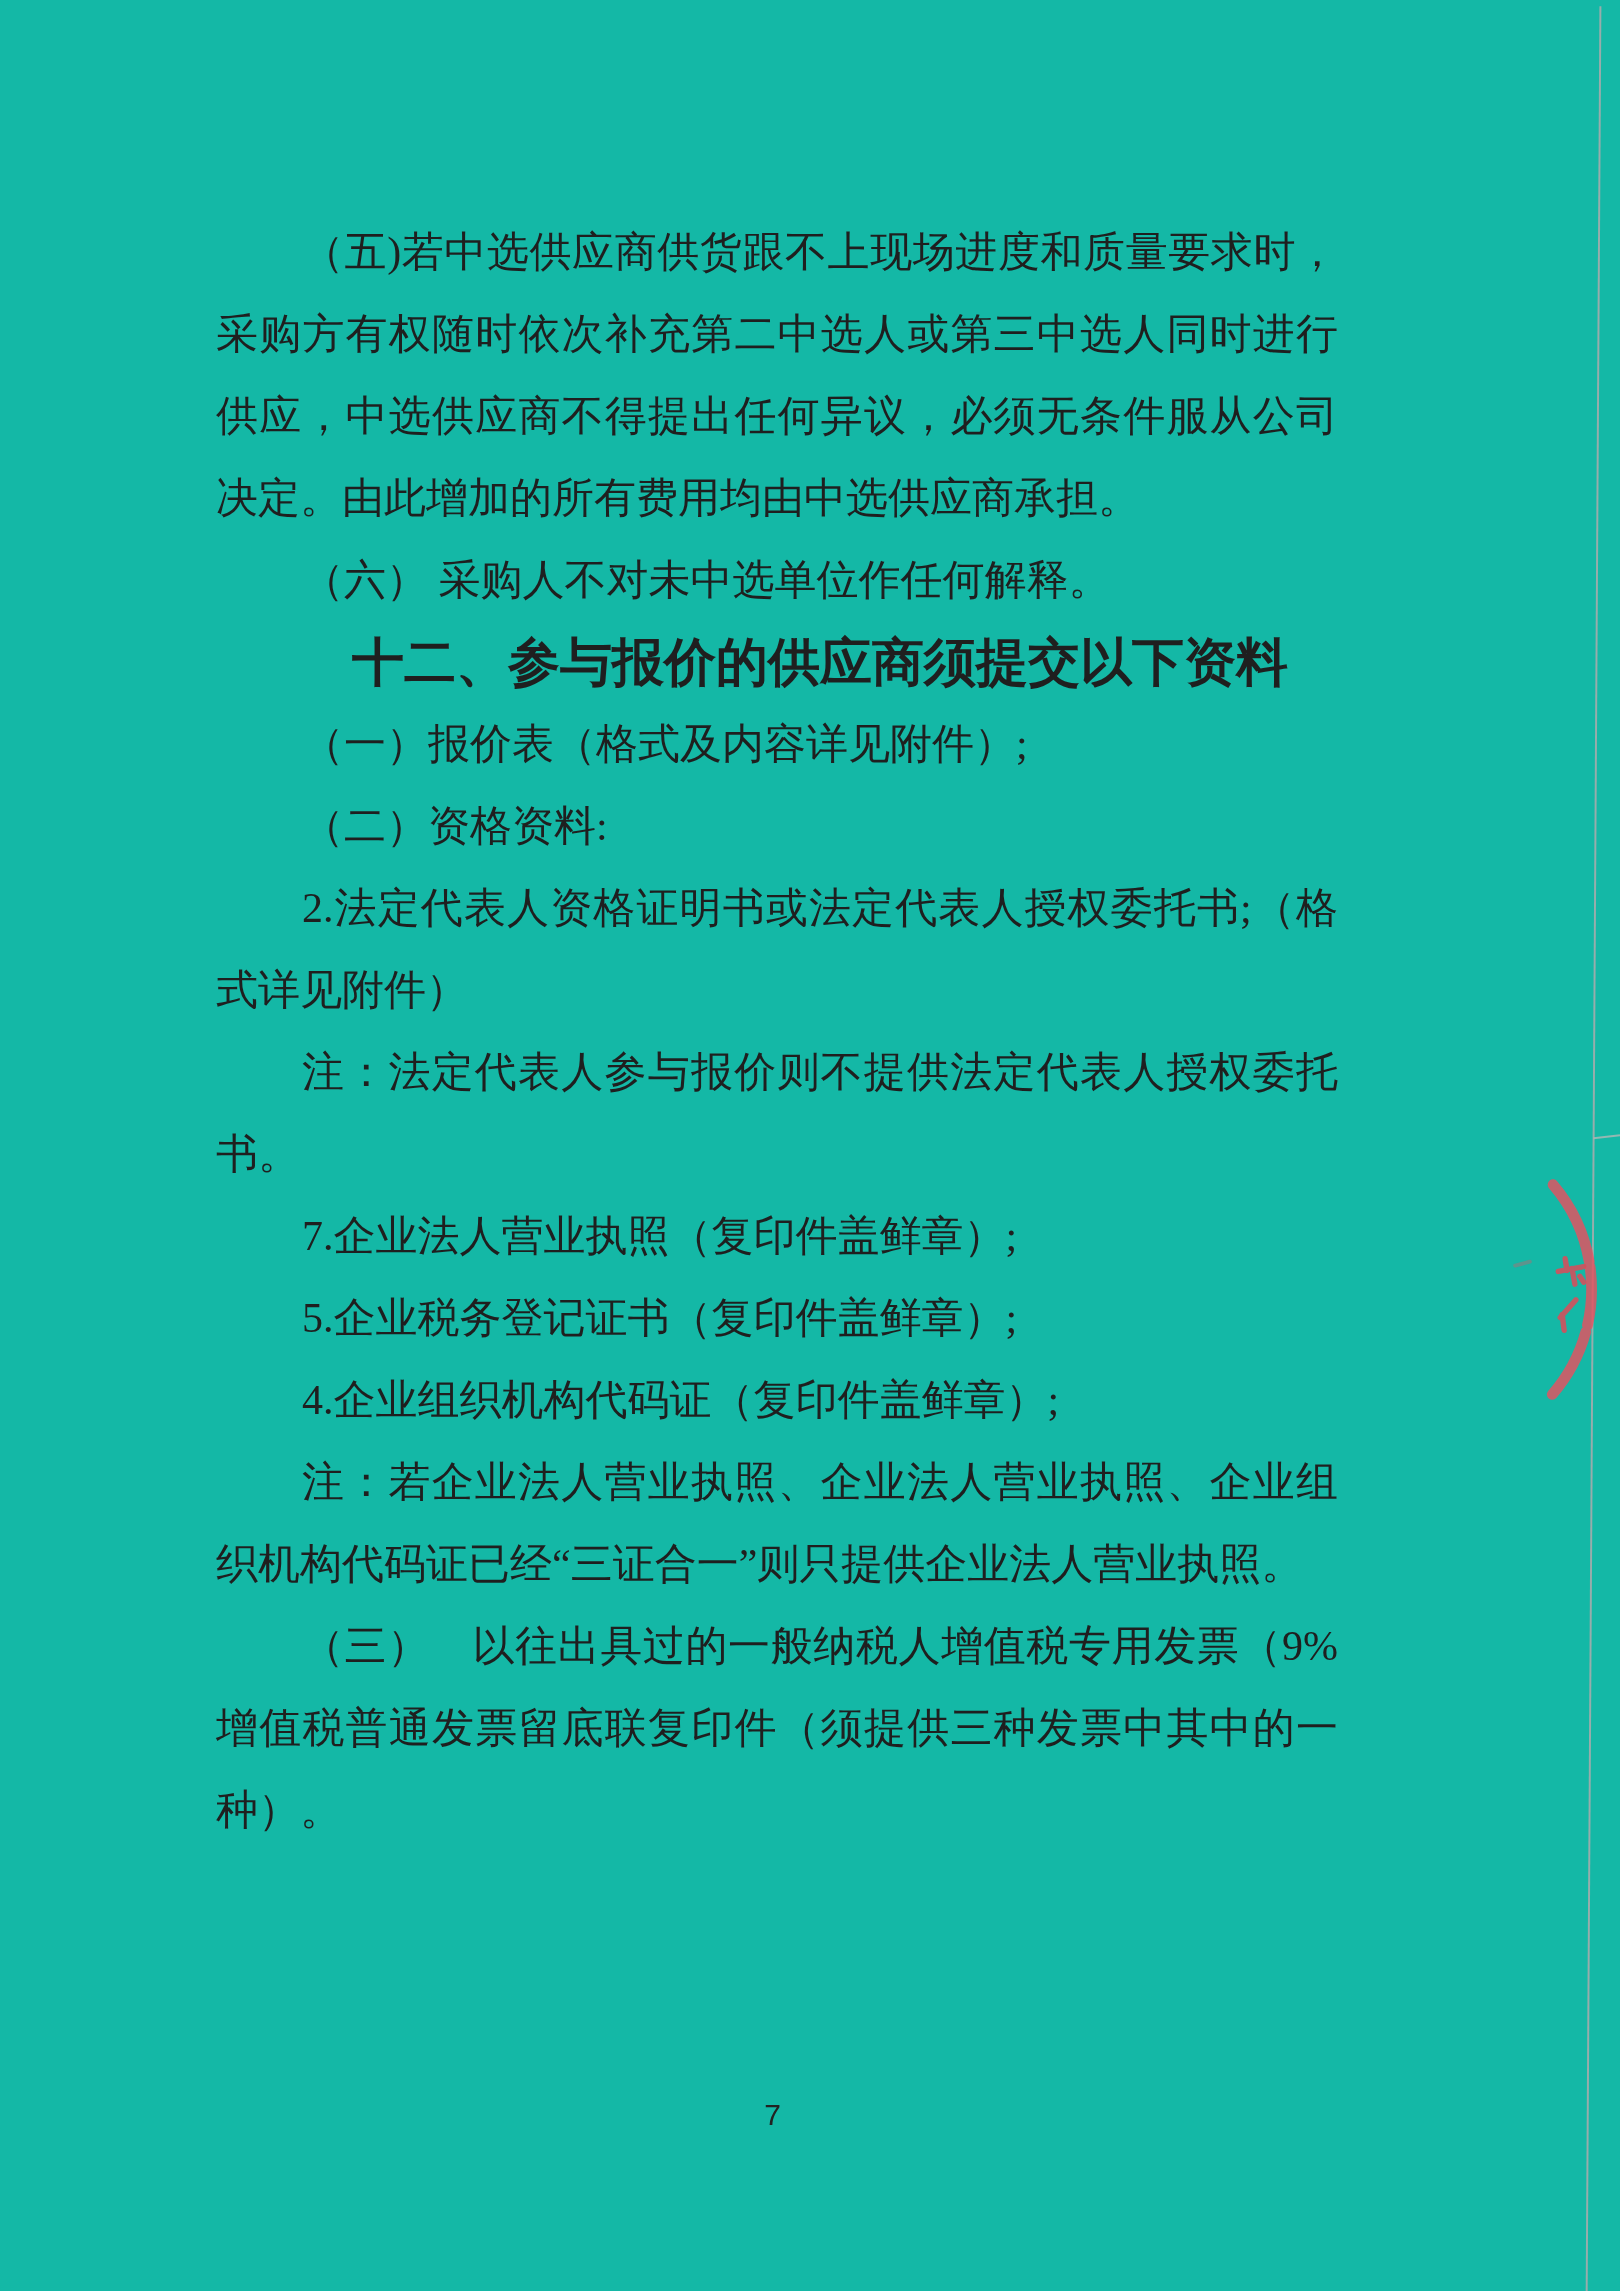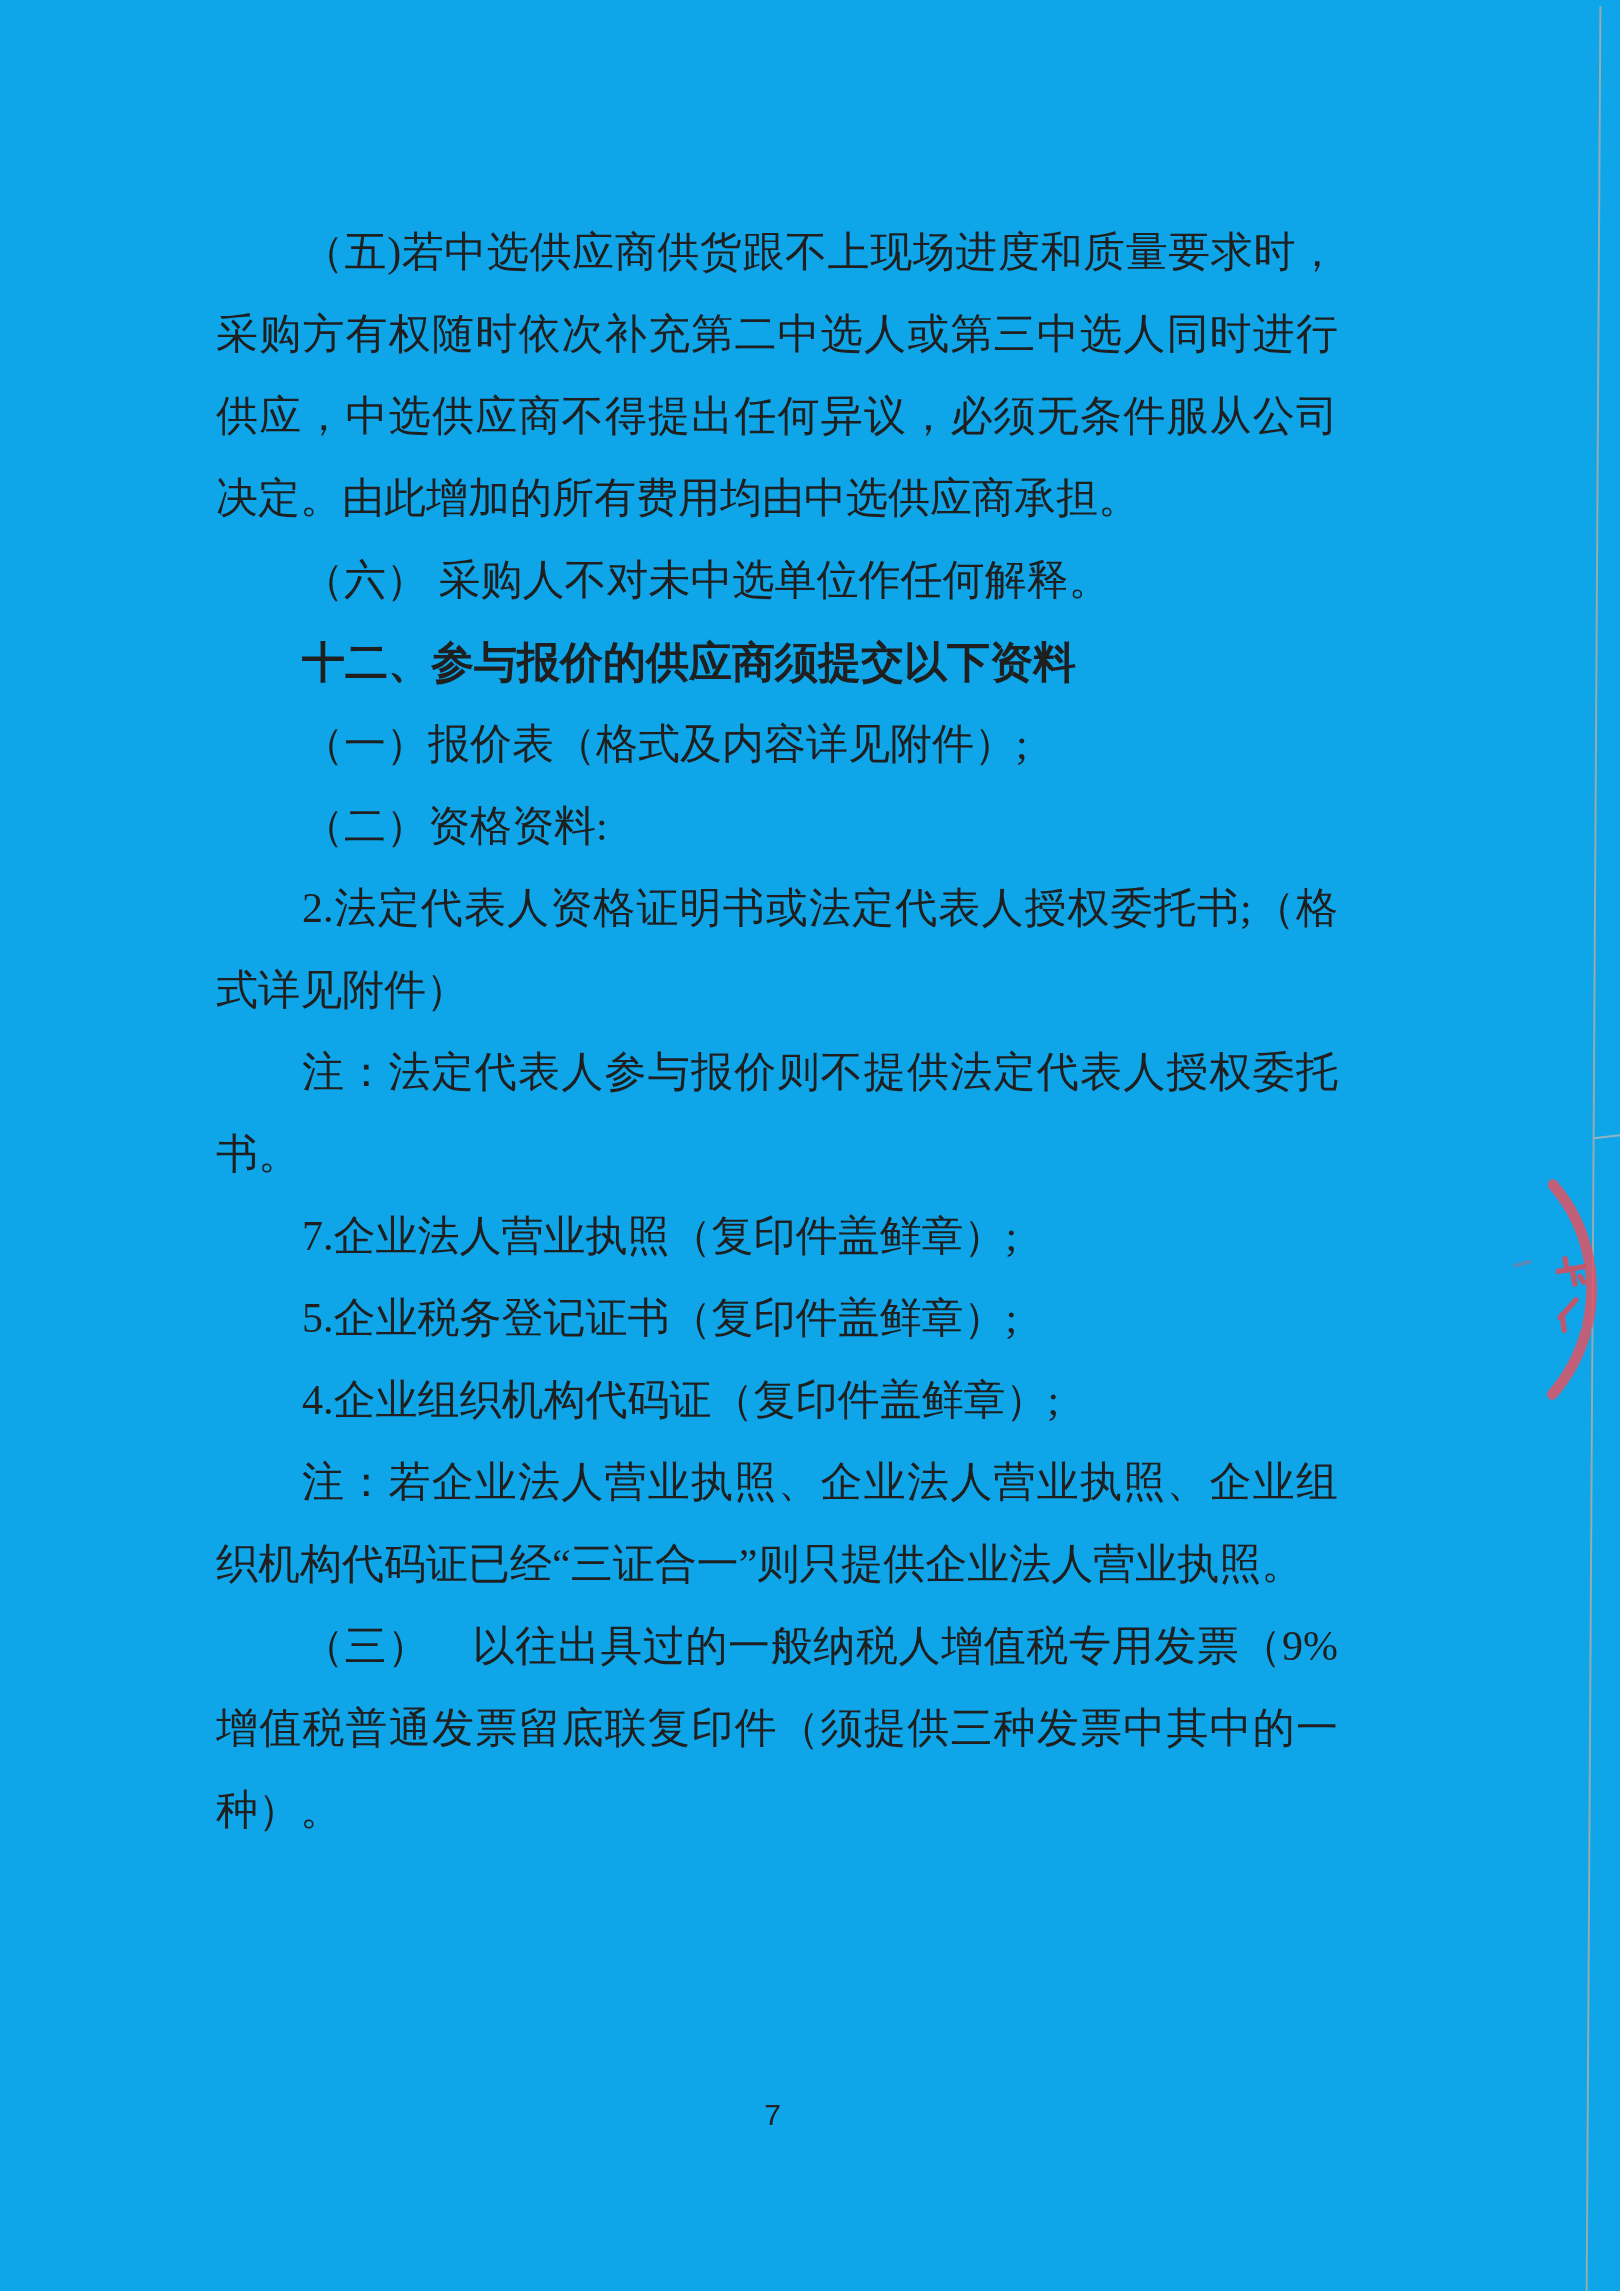--- a/index.html
+++ b/index.html
@@ -12,21 +12,21 @@
     height: 2292px;
     position: relative;
     overflow: hidden;
     font-family: "Liberation Serif", "DejaVu Serif", serif;
   }
   .page {
     position: absolute;
     left: 0; top: 0;
     width: 1620px;
     height: 2292px;
-    background: #0ea5e9;
+    background: #14b8a6;
   }
   .text-block {
     position: absolute;
     left: 216px;
     top: 211px;
     width: 1122px;
     color: #1f1f1f;
   }
   .line {
     height: 82px;
@@ -38,21 +38,22 @@
   .line.indent {
     text-indent: 86px;
   }
   .line.just {
     text-align: justify;
     text-align-last: justify;
   }
   .line.bold {
     font-weight: 700;
     font-family: "Liberation Sans", "DejaVu Sans", sans-serif;
-    font-size: 43px;
+    font-size: 52px;
+    text-align: center;
   }
   .page-number {
     position: absolute;
     left: 753px;
     top: 2098px;
     width: 39px;
     text-align: center;
     font-size: 30px;
     color: #222222;
     font-family: "Liberation Sans", "DejaVu Sans", sans-serif;

